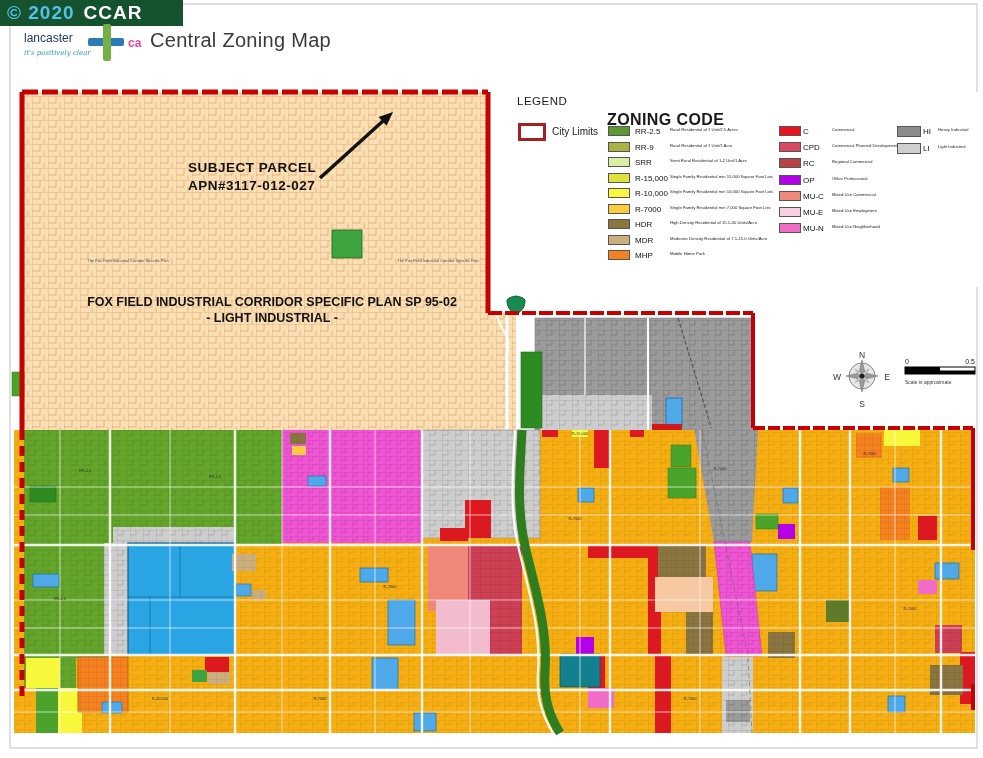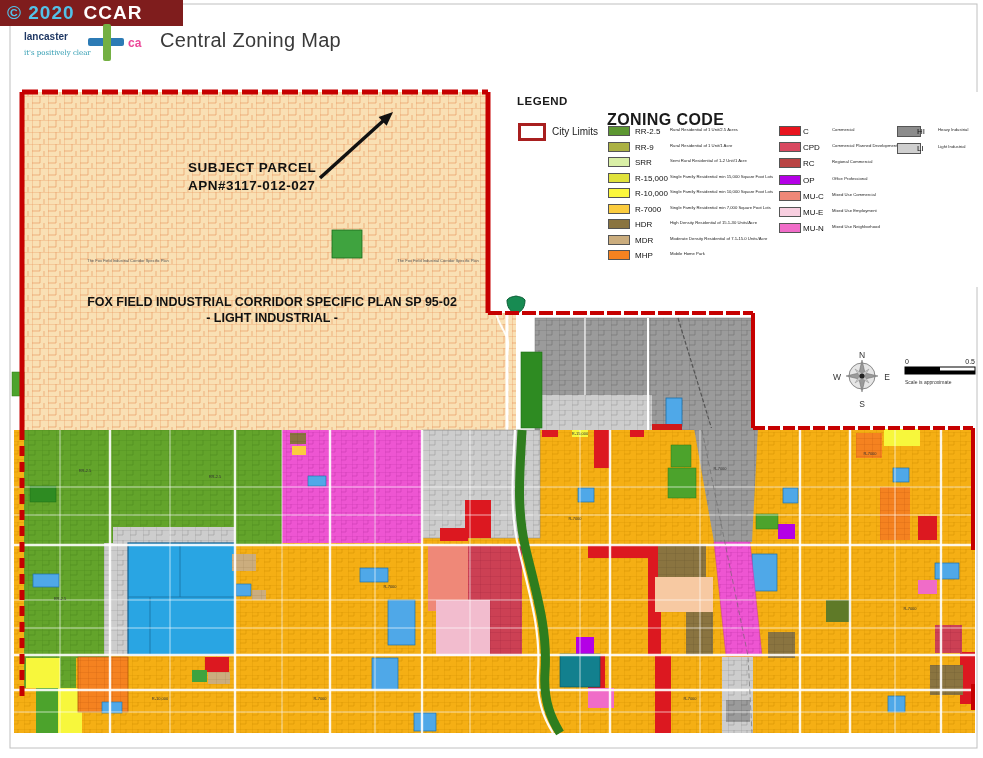--- a/index.html
+++ b/index.html
@@ -1,49 +1,49 @@
 <!DOCTYPE html>
 <html><head>
 <meta charset="utf-8">
 <style>
   html,body{margin:0;padding:0;background:#fff;width:983px;height:758px;overflow:hidden;
     font-family:"Liberation Sans",sans-serif;}
   #stage{position:relative;width:983px;height:758px;background:#fff;}
   #map-svg{position:absolute;left:0;top:0;}
   
-  .banner{position:absolute;left:0;top:0;width:183px;height:26px;background:#7f1d1d;
+  .banner{position:absolute;left:0;top:0;width:183px;height:26px;background:#14532d;
     line-height:26px;padding-left:7px;box-sizing:border-box;white-space:nowrap;z-index:5;}
   .banner .yr{color:#53C1E8;font-size:19px;font-weight:bold;letter-spacing:1px;}
   .banner .brand{color:#ffffff;font-size:19px;font-weight:bold;margin-left:9px;letter-spacing:1px;}
-  .logo-name{position:absolute;left:24px;top:31px;font-size:10px;font-weight:bold;color:#1F3864;z-index:5;}
-  .logo-tag{position:absolute;left:24px;top:49px;font-size:7px;color:#2E9BB0;
+  .logo-name{position:absolute;left:24px;top:31px;font-size:12px;font-weight:normal;color:#1F3864;z-index:5;}
+  .logo-tag{position:absolute;left:24px;top:49px;font-size:7px;font-style:italic;color:#2E9BB0;
     font-family:"DejaVu Serif",serif;z-index:5;}
   .cross-h{position:absolute;left:88px;top:38px;width:36px;height:8px;background:#2C7BB5;border-radius:2px;z-index:5;}
   .cross-v{position:absolute;left:103px;top:24px;width:8px;height:37px;background:#74B043;border-radius:2px;z-index:6;}
   .logo-ca{position:absolute;left:128px;top:36px;font-size:12px;font-weight:bold;color:#ec4899;z-index:7;}
-  .page-title{position:absolute;left:160px;top:29px;font-size:20px;color:#3A3A3A;z-index:5;letter-spacing:.3px;}
+  .page-title{position:absolute;left:150px;top:29px;font-size:20px;color:#3A3A3A;z-index:5;letter-spacing:.3px;}
   
   #legend{position:absolute;left:500px;top:92px;width:480px;height:195px;background:#fff;z-index:4;}
-  .lg-title{position:absolute;left:17px;top:3px;font-size:11.5px;font-weight:bold;color:#1a1a1a;letter-spacing:.5px;}
+  .lg-title{position:absolute;left:17px;top:3px;font-size:11.5px;font-weight:normal;color:#1a1a1a;letter-spacing:.5px;}
   .cl-box{position:absolute;left:18px;top:31px;width:22px;height:12px;background:#fff;border:3px solid #A81F1F;}
   .cl-label{position:absolute;left:52px;top:34px;font-size:10px;color:#222;}
   .zc-title{position:absolute;left:107px;top:19px;font-size:16px;font-weight:bold;color:#1a1a1a;letter-spacing:.4px;}
   .lg-col{position:absolute;top:34px;}
   .lg-col.res{left:108px;}
   .lg-col.com{left:279px;}
   .lg-col.ind{left:397px;}
   .lg-row{position:relative;width:170px;}
   .res .lg-row{height:15.5px;}
   .com .lg-row{height:16.2px;}
   .ind .lg-row{height:16.5px;}
   .sw{position:absolute;left:0;top:0;width:22px;height:10px;border:1px solid #555;box-sizing:border-box;}
   .ind .sw{width:24px;height:11px;}
   .code{position:absolute;left:27px;top:0;font-size:8px;line-height:11px;color:#111;white-space:nowrap;}
   .com .code{left:24px;}
-  .ind .code{left:20px;}
+  .ind .code{left:26px;}
   .desc{position:absolute;top:1px;font-size:9px;color:#222;white-space:nowrap;
     transform:scale(.47);transform-origin:left top;}
   .res .desc{left:62px;}
   .com .desc{left:53px;}
   .ind .desc{left:41px;}
 </style>
 </head>
 <body>
 
 <div id="stage">

